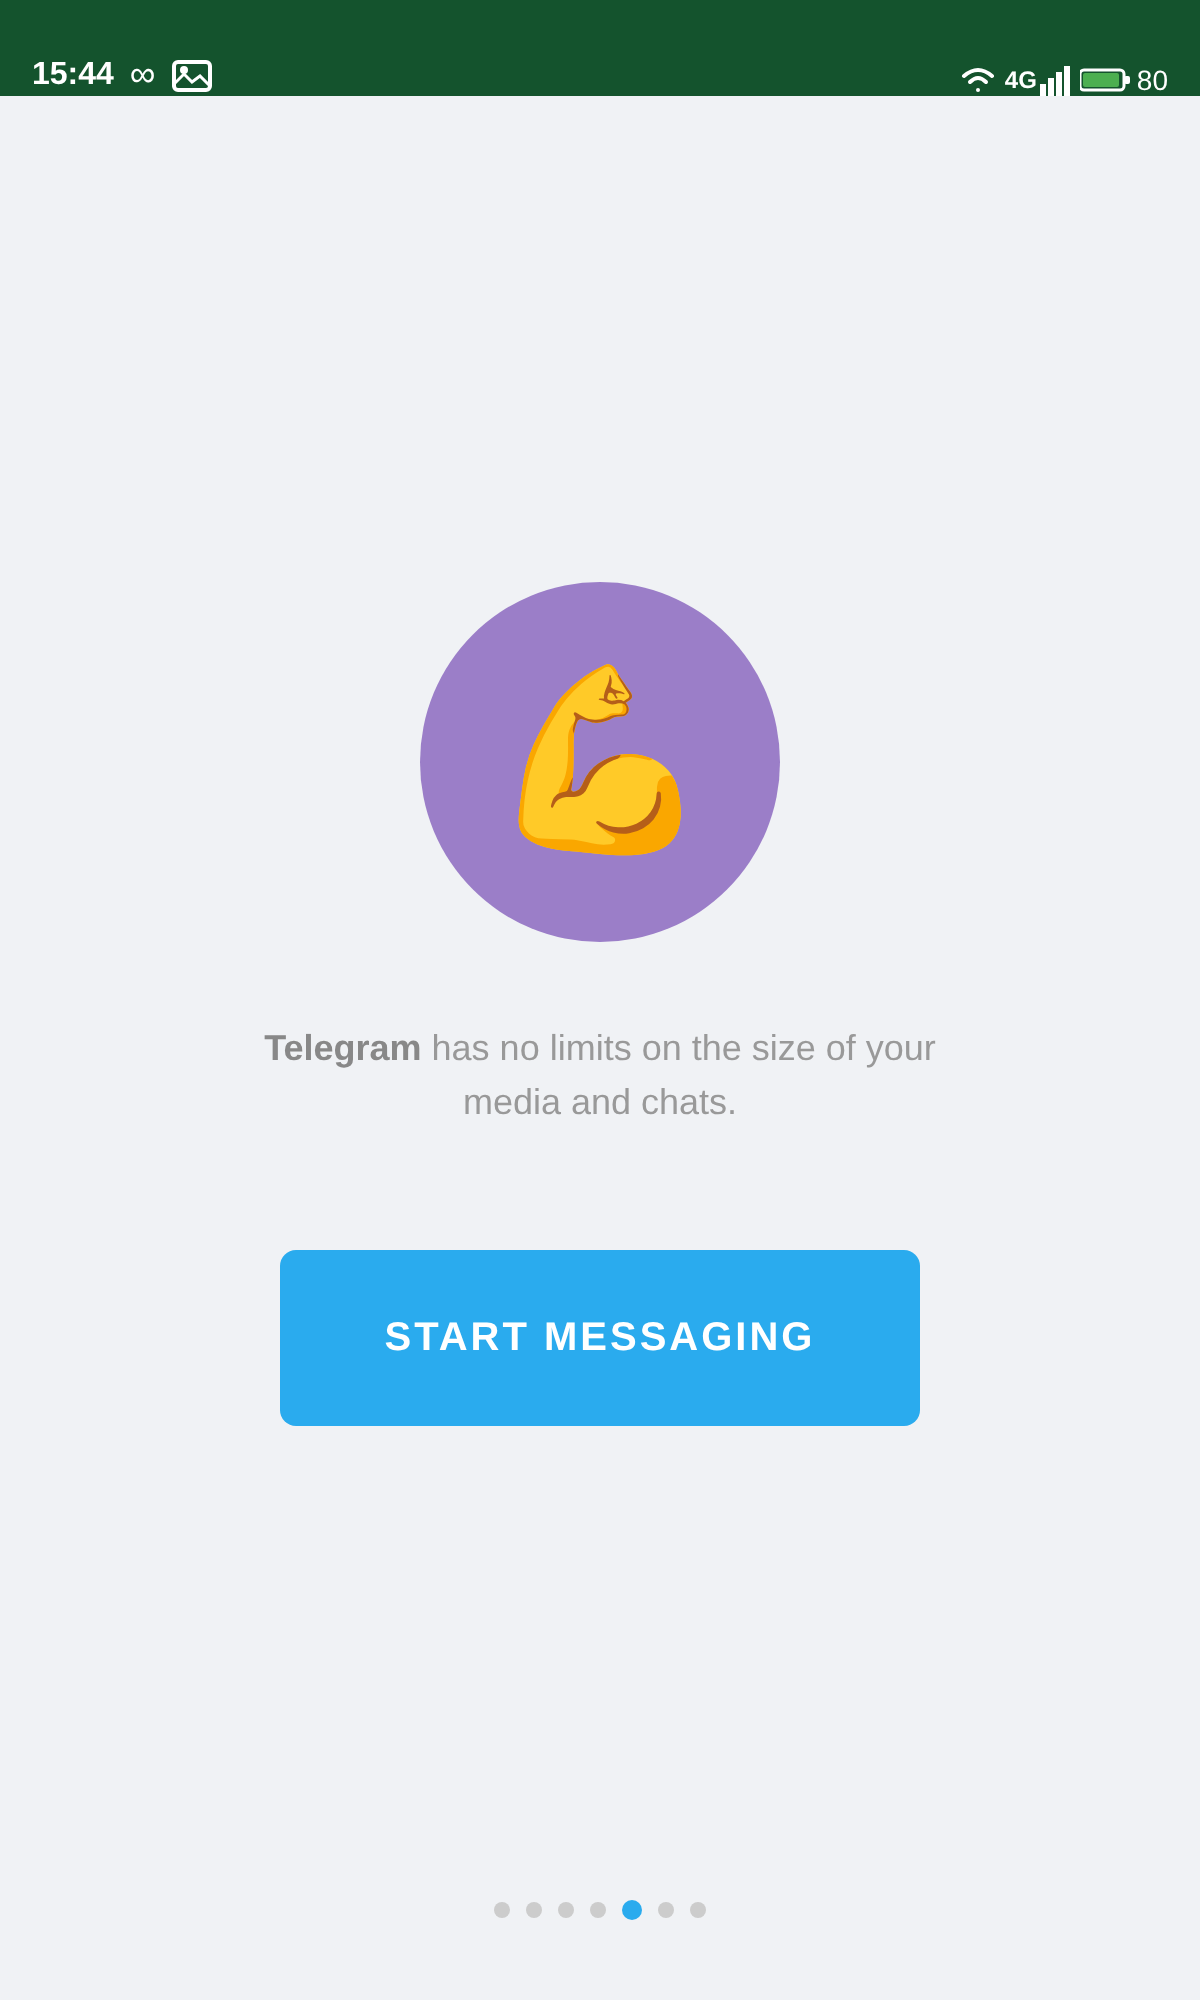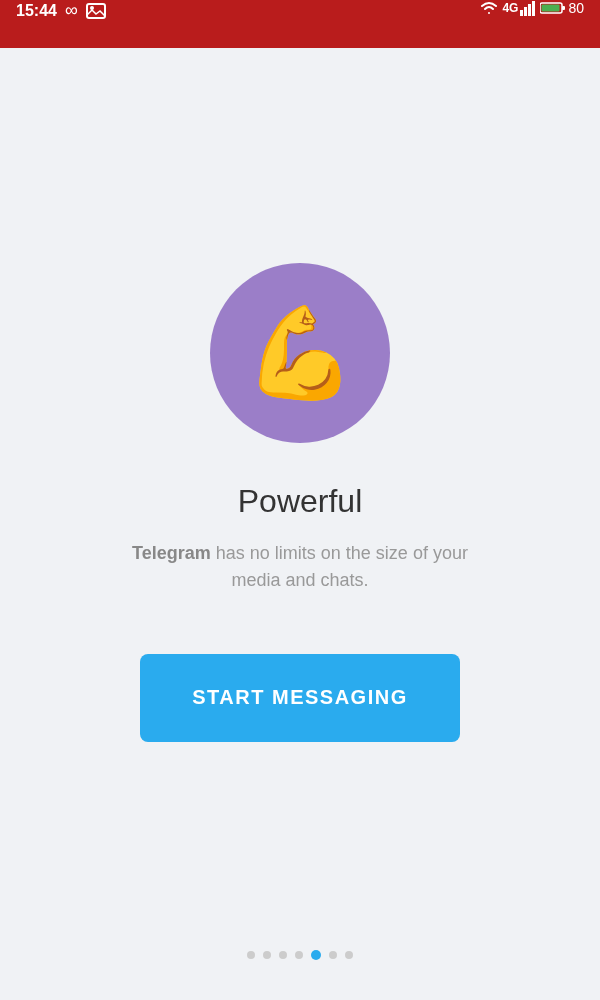--- a/index.html
+++ b/index.html
@@ -10,23 +10,23 @@
       background: #f0f2f5;
       font-family: 'Segoe UI', Arial, sans-serif;
       overflow: hidden;
       position: relative;
     }
 
     
     .status-bar {
       width: 600px;
       height: 48px;
-      background: #b91c1c;
-      display: flex;
-      align-items: flex-start;
+      background: #14532d;
+      display: flex;
+      align-items: flex-end;
       justify-content: space-between;
       padding: 0 16px;
       position: relative;
     }
 
     .status-left {
       display: flex;
       align-items: center;
       gap: 8px;
       color: white;
@@ -193,21 +193,20 @@
     <span class="battery-text">80</span>
   </div>
 </div>
 
 <div class="main-content">
 
   <div class="logo-circle">
     <span class="muscle-emoji">💪</span>
   </div>
 
-  <h1 class="title">Powerful</h1>
 
   <p class="description">
     <strong>Telegram</strong><span> has no limits on the size of your media and chats.</span>
   </p>
 
   <button class="start-button">START MESSAGING</button>
 
   <div class="pagination">
     <div class="dot"></div>
     <div class="dot"></div>

